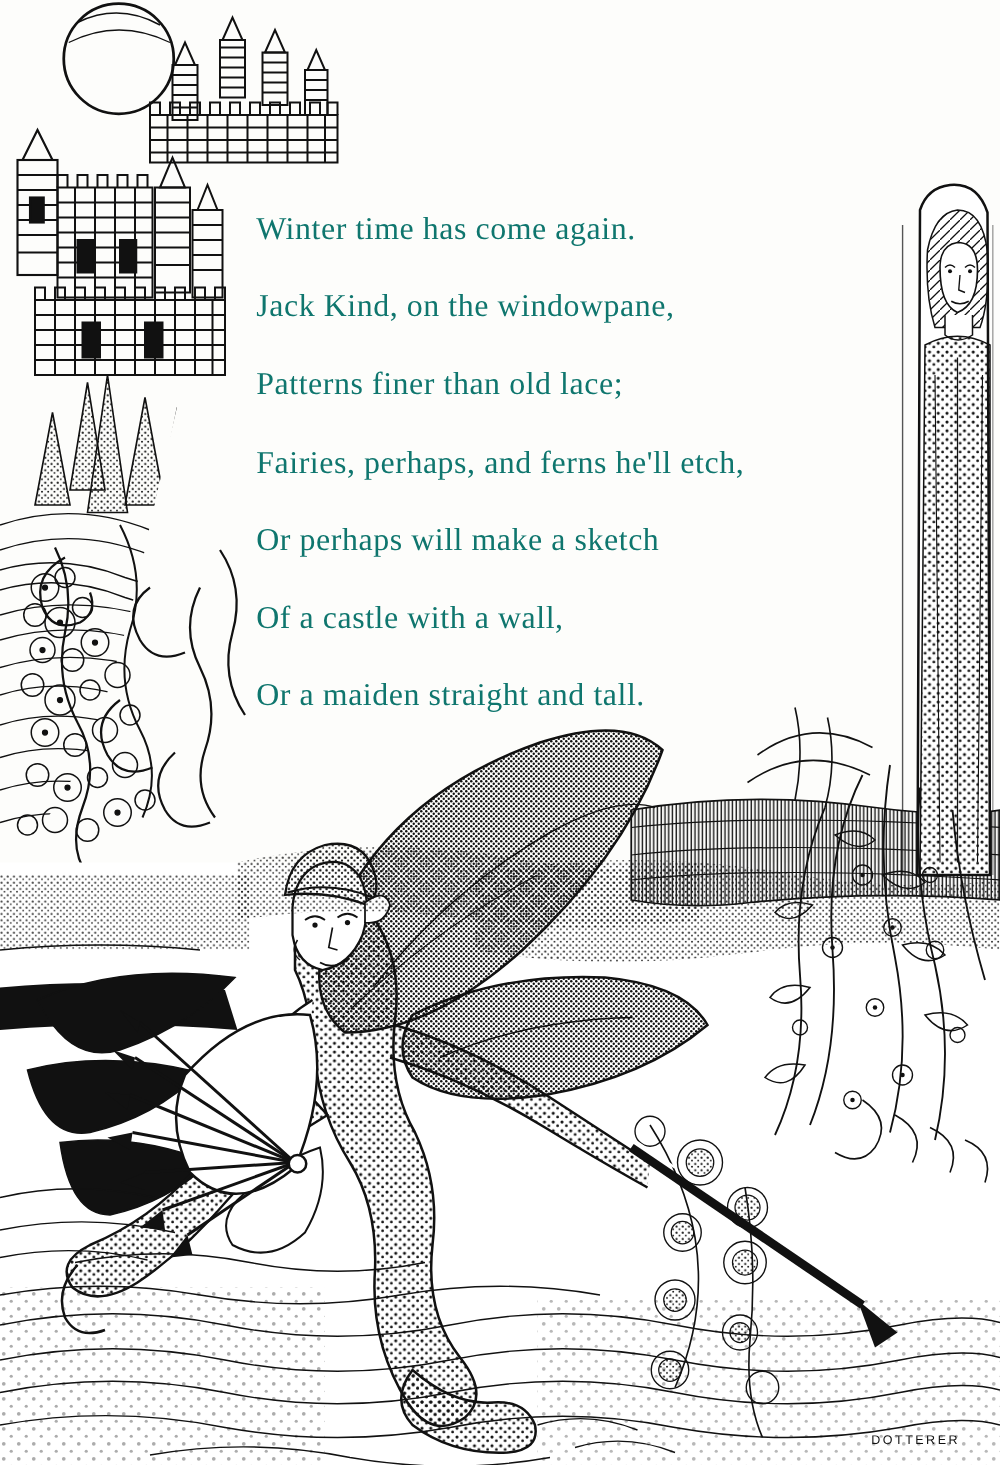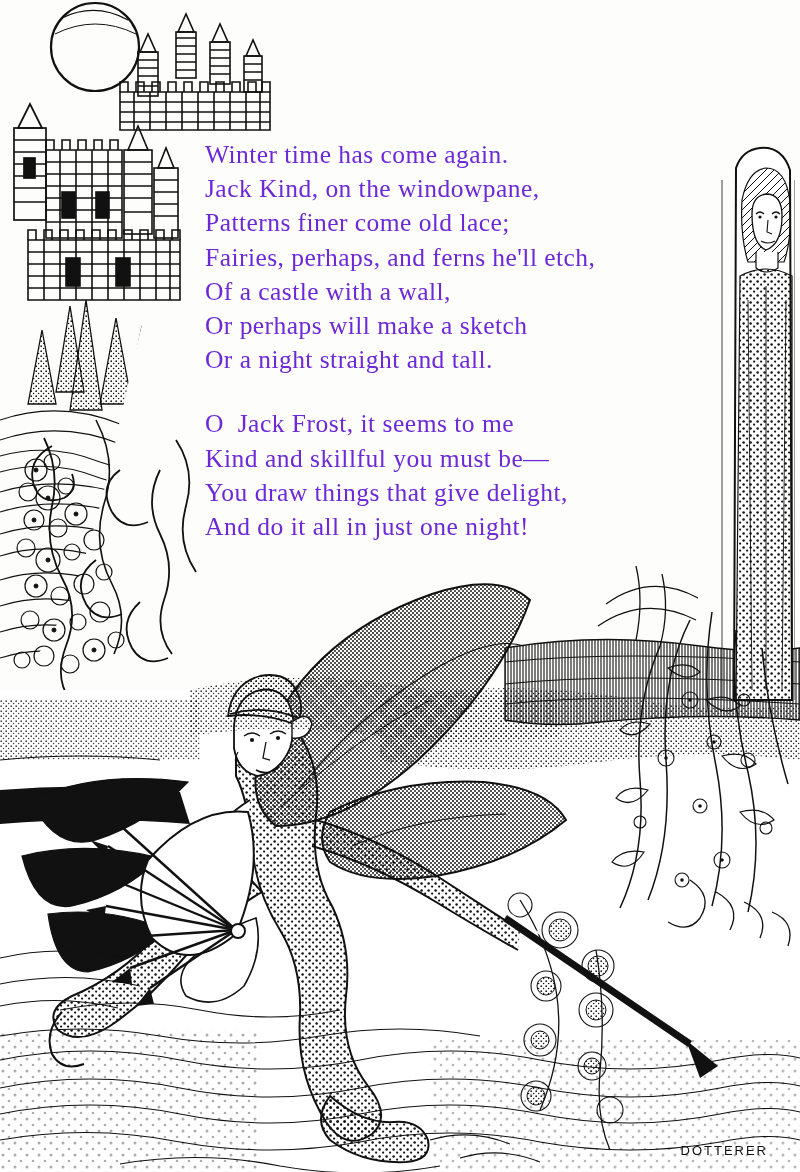--- a/index.html
+++ b/index.html
@@ -27,42 +27,43 @@
     z-index: 40;
   }
   .stanza {
     margin: 0 0 30px 0;
   }
   .line {
     font-family: "Liberation Serif", serif;
     font-size: 25.5px;
     line-height: 34.2px;
     letter-spacing: 0.45px;
-    color: #6d28d9;
+    color: #0f766e;
     white-space: pre;
+    margin-top: 28px;
   }
   .stanza2 .line {
     letter-spacing: 0.5px;
   }
 
   
   .art {
     position: absolute;
     inset: 0;
     z-index: 10;
   }
   .art svg {
     display: block;
   }
   .sig {
     position: absolute;
     right: 32px;
     bottom: 14px;
     font-family: "Liberation Sans", sans-serif;
-    font-size: 13px;
+    font-size: 10px;
     letter-spacing: 2px;
     color: #111;
     z-index: 60;
   }
 </style>
 </head>
 <body>
 
 <div id="page">
 
@@ -489,29 +490,23 @@
       <path d="M460 1158 Q500 1146 540 1162"></path>
     </g>
 
   </svg>
   </div>
 
   <div class="poem">
     <div class="stanza stanza1">
       <div class="line">Winter time has come again.</div>
       <div class="line">Jack Kind, on the windowpane,</div>
-      <div class="line">Patterns finer come old lace;</div>
+      <div class="line">Patterns finer than old lace;</div>
       <div class="line">Fairies, perhaps, and ferns he'll etch,</div>
+      <div class="line">Or perhaps will make a sketch</div>
       <div class="line">Of a castle with a wall,</div>
-      <div class="line">Or perhaps will make a sketch</div>
-      <div class="line">Or a night straight and tall.</div>
-    </div>
-    <div class="stanza stanza2">
-      <div class="line">O  Jack Frost, it seems to me</div>
-      <div class="line">Kind and skillful you must be—</div>
-      <div class="line">You draw things that give delight,</div>
-      <div class="line">And do it all in just one night!</div>
+      <div class="line">Or a maiden straight and tall.</div>
     </div>
   </div>
 
   <div class="sig">DOTTERER</div>
 
 </div>
 
 </body></html>

